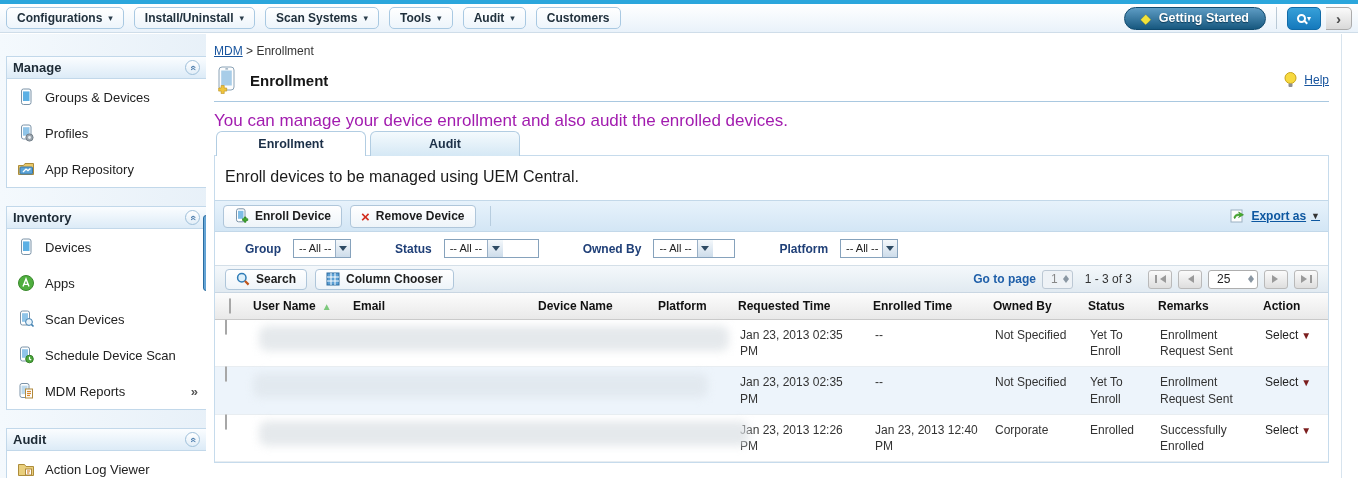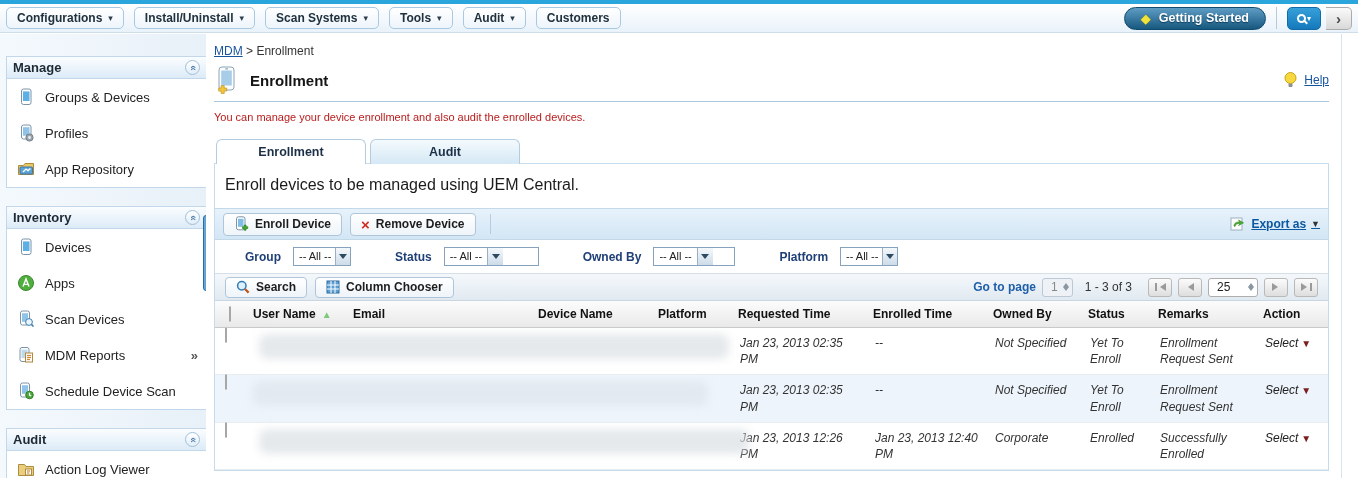--- a/index.html
+++ b/index.html
@@ -64,21 +64,21 @@
   
   .main { position:absolute; left:206px; top:34px; width:1136px; height:444px; background:#fff;
     border-right:1px solid #d8e4ee; padding:10px 12px 0 8px; }
   .breadcrumb { font-size:12px; color:#333; margin-bottom:8px; }
   .breadcrumb a { color:#17549e; text-decoration:underline; cursor:pointer; }
   .titlerow { display:flex; align-items:center; gap:10px; }
   .pagetitle { font-size:15px; font-weight:bold; color:#151515; }
   .helplink { margin-left:auto; display:flex; align-items:center; gap:6px; }
   .helplink a { color:#17549e; text-decoration:underline; font-size:12px; cursor:pointer; }
   .titlerule { border:none; border-top:1px solid #a9c8e0; margin:7px 0 9px 0; }
-  .desc { font-size:11px; color:#b91c1c; margin-bottom:16px; }
+  .desc { font-size:17px; color:#a21caf; }
 
   
   .tabs { display:flex; gap:4px; padding-left:2px; position:relative; z-index:2; }
   .tab { width:150px; height:25px; display:flex; align-items:center; justify-content:center;
     font-weight:bold; font-size:12.5px; border:1px solid #b2cde2; border-bottom:none;
     border-radius:6px 6px 0 0; cursor:pointer; color:#1b2f47; }
   .tab.active { background:#fff; position:relative; }
   .tab.active::after { content:""; position:absolute; left:0; right:0; bottom:-1px; height:1px; background:#fff; }
   .tab.inactive { background:linear-gradient(#f4fafd,#d5e8f5); }
   .tabbox { border:1px solid #c6dbec; margin-top:-1px; background:#fff; height:308px; }
@@ -131,21 +131,21 @@
   .bar { width:2px; height:8px; background:#9a9a9a; }
 
   
   .tbl { width:100%; }
   .tr { display:grid; grid-template-columns:34px 100px 185px 120px 80px 135px 120px 95px 70px 105px 74px;
     align-items:start; }
   .thead { background:linear-gradient(#fcfcfc,#e9e9e9); border-bottom:1px solid #c9c9c9; height:27px;
     align-items:center; }
   .th { font-weight:bold; font-size:12px; color:#111; padding:0 4px; white-space:nowrap; }
   .th .sort { color:#7cc87c; font-size:10px; margin-left:6px; }
-  .td { font-size:12px; color:#333; padding:7px 6px; line-height:1.35;font-style:italic; }
+  .td { font-size:12px; color:#333; padding:7px 6px; line-height:1.35; }
   .row { position:relative; min-height:38px; border-bottom:1px solid #e8edf1; }
   .row.alt { background:#edf4fb; }
   .cb { width:13px; height:13px; border:1px solid #a7a7a7; border-radius:3px; background:#fbfbfb;
     margin:10px 0 0 10px; cursor:pointer; }
   .redact { position:absolute; top:6px; height:25px; background:#dde2e6; border-radius:8px;
     filter:blur(4px); opacity:.75; }
   .row:nth-of-type(2) .redact { left:44px; width:470px; }
   .row:nth-of-type(3) .redact { left:38px; width:455px; background:#dfe6ec; }
   .row:nth-of-type(4) .redact { left:44px; width:490px; }
   .selectact { white-space:nowrap; cursor:pointer; color:#222; }
@@ -268,41 +268,41 @@
             <rect x="5" y="3.2" width="6" height="8.6" fill="#8fc4e8"></rect>
             <circle cx="12" cy="12" r="3.4" fill="#eaf4fb" stroke="#3f7fb0"></circle>
             <line x1="14.4" y1="14.4" x2="16.5" y2="16.5" stroke="#3f7fb0" stroke-width="1.6"></line>
           </svg>
       </span>
       <span>Scan Devices</span>
     </div>
     <div class="side-item">
       <span class="icon16">
         <svg width="18" height="18" viewBox="0 0 18 18">
+            <rect x="3.5" y="1" width="9" height="14" rx="2" fill="#fff" stroke="#7b93a8"></rect>
+            <rect x="5" y="3.2" width="6" height="8.6" fill="#8fc4e8"></rect>
+            <circle cx="12.5" cy="13" r="3.8" fill="#49a63a" stroke="#357f28"></circle>
+            <path d="M12.5 10.8v2.3l1.7 1" stroke="#fff" stroke-width="1.2" fill="none"></path>
+          </svg>
+      </span>
+      <span>Schedule Device Scan</span>
+    </div>
+    <div class="side-item">
+      <span class="icon16">
+        <svg width="18" height="18" viewBox="0 0 18 18">
             <rect x="3" y="1.5" width="9" height="14" rx="2" fill="#fff" stroke="#7b93a8"></rect>
             <rect x="4.5" y="3.6" width="6" height="8.6" fill="#bdd9ec"></rect>
             <rect x="8.5" y="7" width="7" height="9" fill="#fdfdfd" stroke="#b0893c"></rect>
             <line x1="10" y1="9.5" x2="14" y2="9.5" stroke="#d8882a" stroke-width="1.2"></line>
             <line x1="10" y1="11.5" x2="14" y2="11.5" stroke="#d8882a" stroke-width="1.2"></line>
             <line x1="10" y1="13.5" x2="13" y2="13.5" stroke="#d8882a" stroke-width="1.2"></line>
           </svg>
       </span>
       <span class="grow">MDM Reports</span>
       <span class="sub">»</span>
-    </div>
-    <div class="side-item">
-      <span class="icon16">
-        <svg width="18" height="18" viewBox="0 0 18 18">
-            <rect x="3.5" y="1" width="9" height="14" rx="2" fill="#fff" stroke="#7b93a8"></rect>
-            <rect x="5" y="3.2" width="6" height="8.6" fill="#8fc4e8"></rect>
-            <circle cx="12.5" cy="13" r="3.8" fill="#49a63a" stroke="#357f28"></circle>
-            <path d="M12.5 10.8v2.3l1.7 1" stroke="#fff" stroke-width="1.2" fill="none"></path>
-          </svg>
-      </span>
-      <span>Schedule Device Scan</span>
     </div>
   </div>
 
   <div class="side-box">
     <div class="side-head">
       <span class="t">Audit</span>
       <span class="side-collapse">
           <span>«</span>
         </span>
     </div>

